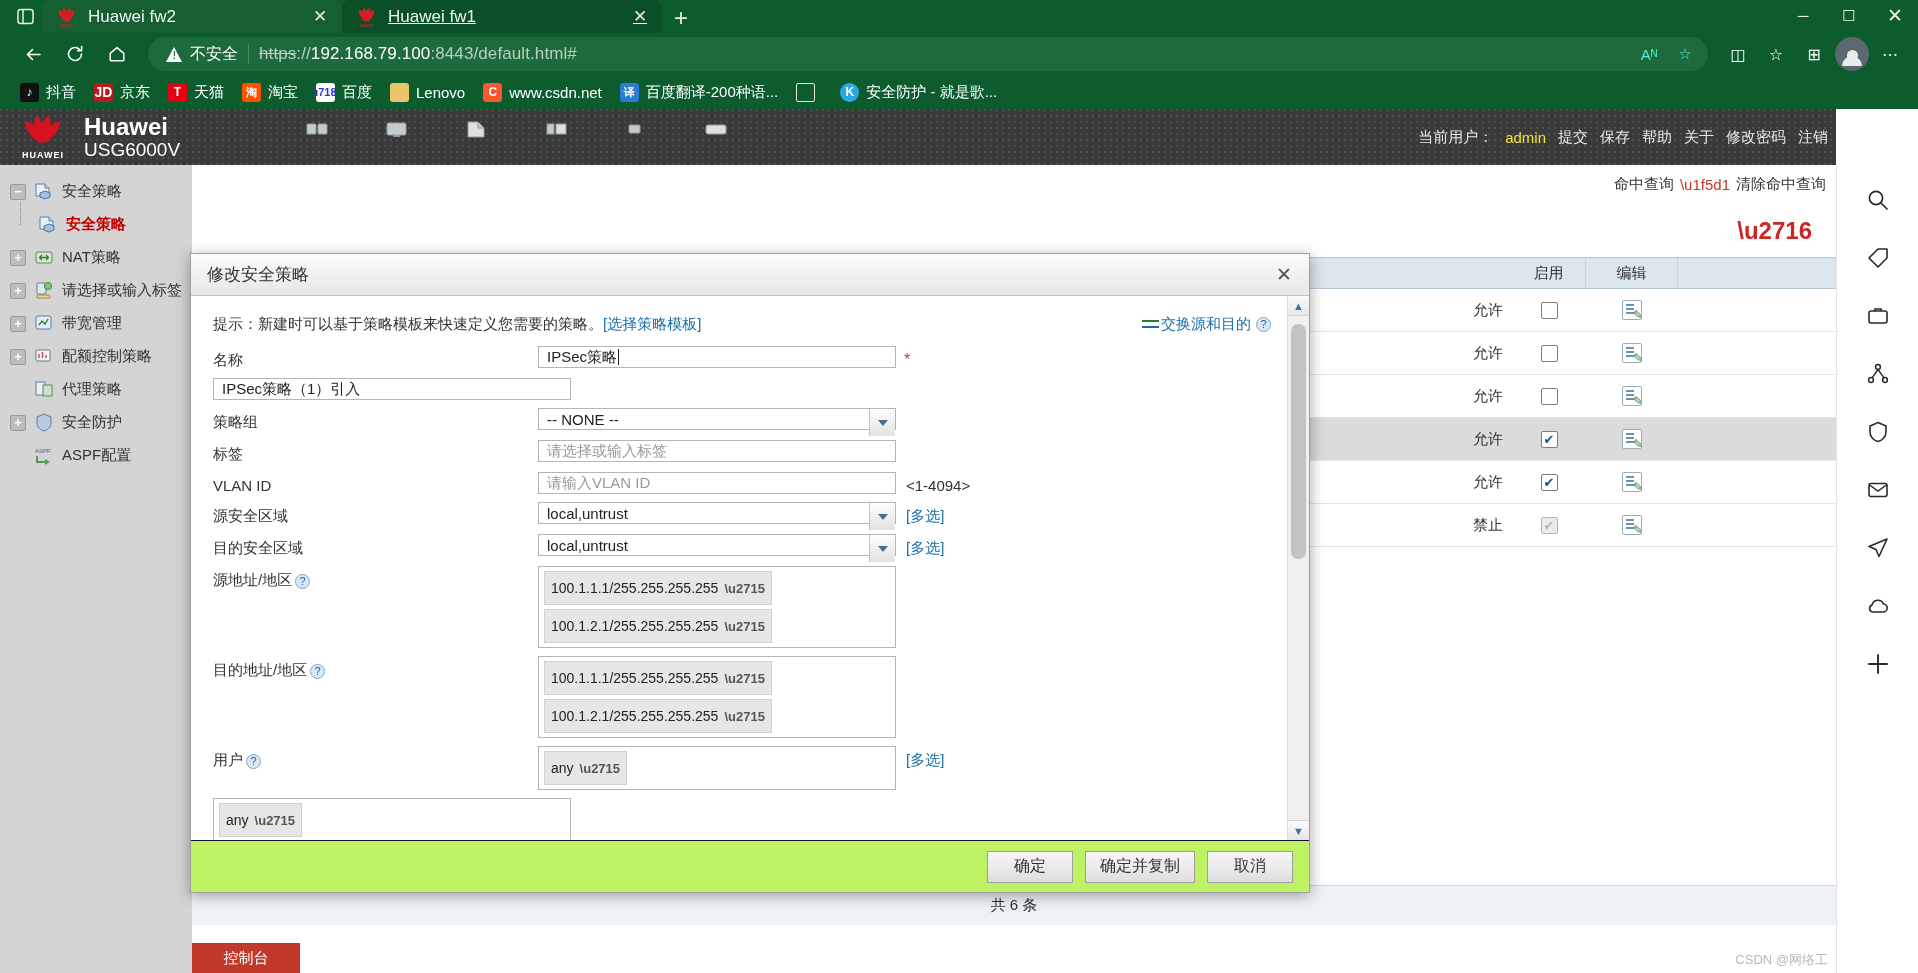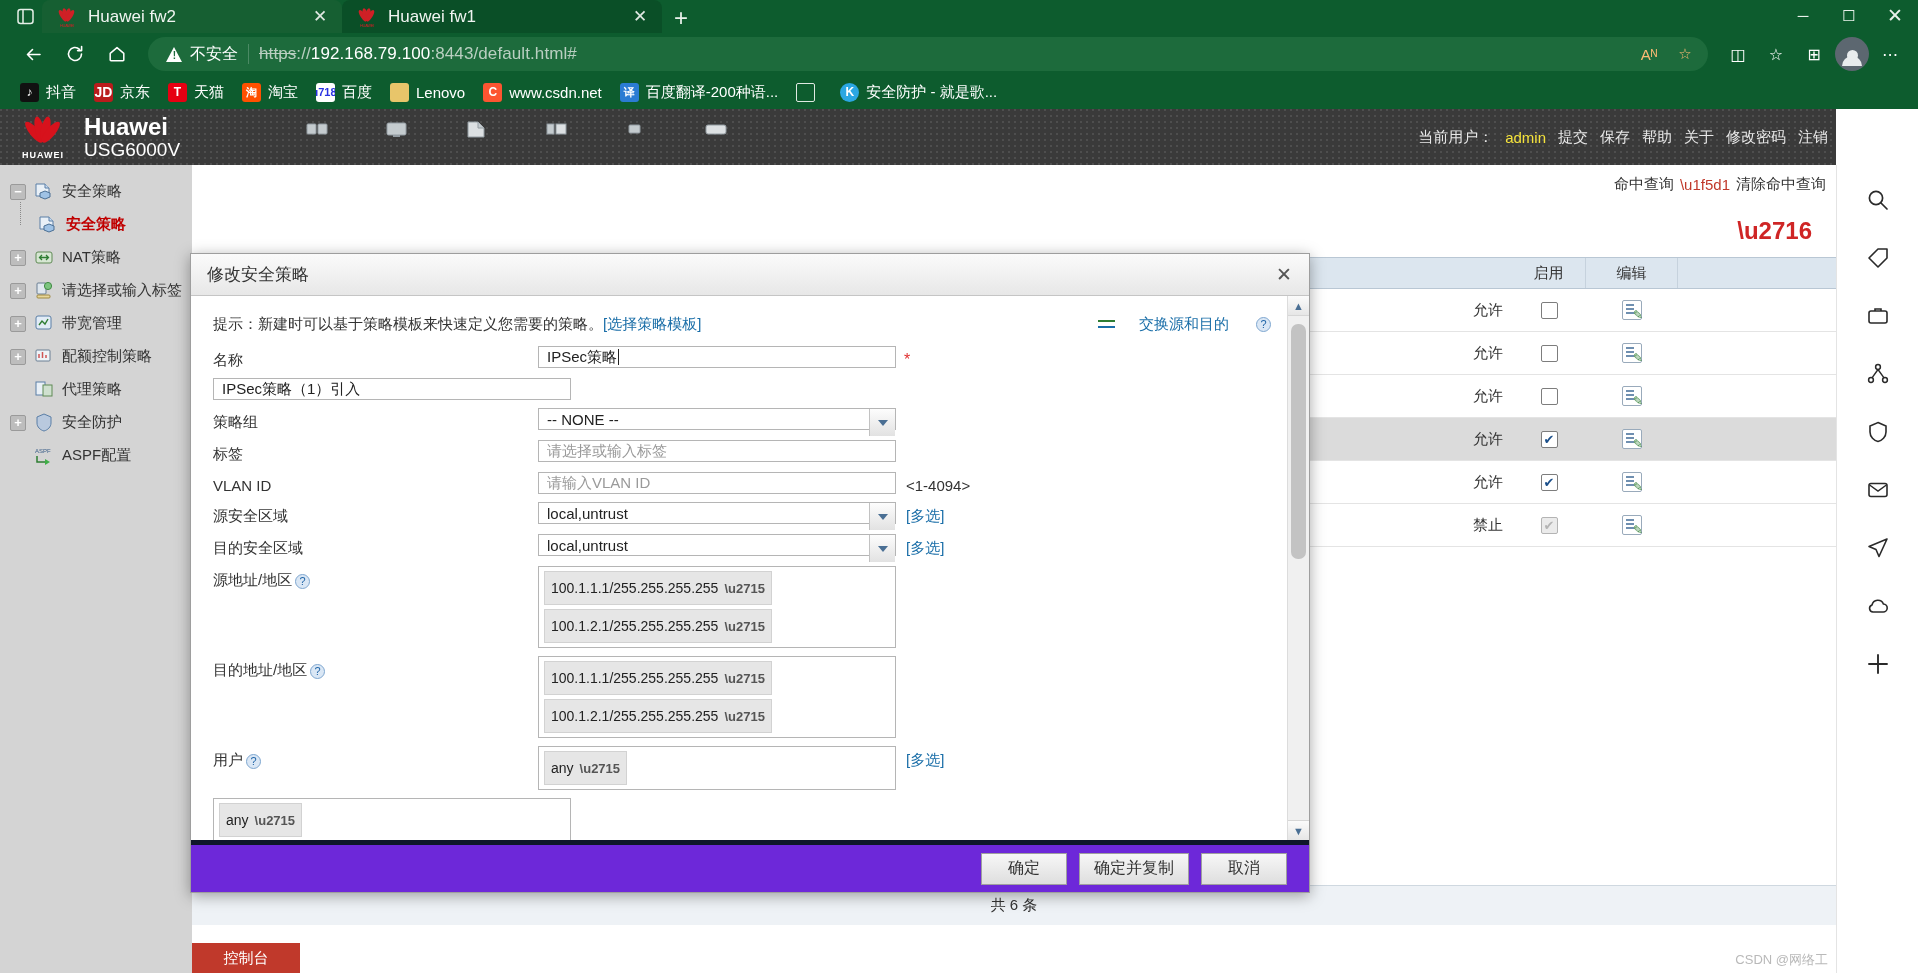--- a/index.html
+++ b/index.html
@@ -21,21 +21,21 @@
   .sidebar-toggle {
     width: 34px; height: 33px; display: flex; align-items: center; justify-content: center;
     color: #e6efe8;
   }
   .sidebar-toggle svg { display:block; }
   .tab {
     position: relative; height: 33px; display: flex; align-items: center;
     border-radius: 8px 8px 0 0; padding: 0 10px 0 14px; gap: 10px;
     font-size: 17px; color: #f0f4f1; min-width: 120px;
   }
-  .tab.inactive { background: #0a4f27; }
+  .tab.inactive { background: #0a4f27; text-decoration: underline; }
   .tab.active { background: #165f32; }
   .tab .favicon { width: 22px; height: 20px; flex: none; position: relative; }
   .tab .tab-title { white-space: nowrap; overflow: hidden; text-overflow: ellipsis; }
   .tab.tab2 { width: 300px; }
   .tab.tab1 { width: 320px; }
   .tab .tab-close {
     margin-left: auto; width: 24px; height: 24px; display:flex; align-items:center; justify-content:center;
     font-size: 17px; color: #dfe8e2; border-radius: 4px;
   }
   .newtab {
@@ -68,21 +68,21 @@
   .warn-tri::before{
     content:""; position:absolute; left:0; top:0;
     border-left:8.5px solid transparent; border-right:8.5px solid transparent; border-bottom:15px solid #fff;
   }
   .warn-tri::after{ content:"!"; position:absolute; left:0; right:0; top:2px; text-align:center; font-size:10px; color:#1d6b3c; font-weight:bold; line-height:13px;}
   .omnidiv { width:1px; height:20px; background:#4b8a64; }
   .url { font-size: 17px; color: #fff; white-space: nowrap; overflow:hidden; letter-spacing:0.1px; }
   .url .scheme { color: #b9cfc1; text-decoration: line-through; }
   .url .dim { color: #b9cfc1; }
   .omni-right { margin-left:auto; display:flex; align-items:center; gap:2px; }
-  .omni-right div { width:34px; height:30px; display:flex; align-items:center; justify-content:center; color:#fdba74; font-size:15px;}
+  .omni-right div { width:34px; height:30px; display:flex; align-items:center; justify-content:center; color:#5eead4; font-size:15px;}
   .navbar-right { display:flex; align-items:center; gap:2px; }
   .navbar-right .navbtn { width:36px; }
   .avatar-btn { width:34px;height:34px;border-radius:50%; background:#5c6770; display:flex;align-items:center;justify-content:center;}
   .avatar-btn .head{width:11px;height:11px;border-radius:50%;background:#e8eced;margin-bottom:-3px;}
   .avatar-btn .body{position:absolute;width:20px;height:10px;border-radius:10px 10px 0 0;background:#e8eced;margin-top:13px;}
 
   .bookmarks { height: 34px; display:flex; align-items:center; gap:2px; padding: 0 10px 0 12px; }
   .bm { display:flex; align-items:center; gap:7px; padding: 4px 8px; border-radius:5px; color:#fff; font-size:15px; white-space:nowrap;}
   .bm .bmico { width:19px; height:19px; border-radius:3px; flex:none; display:flex; align-items:center; justify-content:center; font-size:12px; font-weight:bold; color:#fff; overflow:hidden;}
 
@@ -174,21 +174,21 @@
   .modal-title {
     height:42px; background:linear-gradient(#fbfbfb,#e7e7e7); border-bottom:1px solid #c5c5c5;
     display:flex; align-items:center; padding:0 12px 0 16px; font-size:17px; color:#333;
   }
   .modal-close { margin-left:auto; width:26px; height:26px; display:flex; align-items:center; justify-content:center; font-size:19px; color:#555; }
   .modal-body { flex:1; position:relative; overflow:hidden; background:#fff; }
   .modal-scrollarea { position:absolute; left:0; top:0; right:22px; bottom:0; padding:14px 0 0 0; }
 
   .tiprow { display:flex; align-items:center; padding:0 16px 0 22px; height:28px; font-size:15px; color:#333;}
   .tiprow .lnk { color:#1a6ea8; }
-  .tiprow .swap { margin-left:auto; display:flex; align-items:center; gap:24px; color:#1a6ea8; font-size:15px; }
+  .tiprow .swap { margin-left:auto; display:flex; align-items:center; gap:2px; color:#1a6ea8; font-size:15px; }
   .swap-ico { width:17px; height:14px; position:relative; }
   .swap-ico .a1,.swap-ico .a2 { position:absolute; height:2px; background:#2e7d32; left:0; right:0;}
   .swap-ico .a1 { top:3px; } .swap-ico .a2 { top:9px; background:#1a6ea8;}
   .qmark { display:inline-flex; width:15px; height:15px; border-radius:50%; background:#dae7f5; border:1px solid #7fa7d0; color:#2166a8; font-size:11px; align-items:center; justify-content:center; margin-left:3px; vertical-align:middle; line-height:1;}
 
   .frow { display:flex; align-items:flex-start; padding:0 16px 0 22px; margin-top:8px; font-size:15px; color:#333; }
   .flabel { width:325px; flex:none; padding-top:5px; white-space:nowrap; }
   .flabel.indent { padding-left:28px; }
   .fctrl { width:358px; flex:none; }
   .fafter { padding-top:5px; padding-left:10px; white-space:nowrap; font-size:15px;}
@@ -215,22 +215,22 @@
     padding:16px 6px; font-size:14px; color:#222; height:23px;
   }
   .tag .x { color:#555; font-size:13px; font-weight:bold; }
 
   .modal-scrollbar { position:absolute; right:0; top:0; width:22px; bottom:0; background:#f0f0f0; border-left:1px solid #dcdcdc; }
   .sb-btn { height:20px; display:flex; align-items:center; justify-content:center; background:linear-gradient(#fbfbfb,#e6e6e6); border-bottom:1px solid #d6d6d6; color:#4a6f94; font-size:11px;}
   .sb-btn.bottom { position:absolute; bottom:0; left:0; right:0; border-bottom:none; border-top:1px solid #d6d6d6;}
   .sb-thumb { position:absolute; left:3px; right:3px; top:28px; height:235px; background:#c3c3c3; border-radius:7px; }
 
   .modal-footer {
-    height:52px; background:#6d28d9; border-top:5px solid #0f172a;
-    display:flex; align-items:center; justify-content:flex-end; gap:12px; padding-right:22px;
+    height:52px; background:#bef264; border-top:1px solid #0f172a;
+    display:flex; align-items:center; justify-content:flex-end; gap:12px; padding-right:16px;
   }
   .btn {
     min-width:86px; height:32px; padding:0 14px; border:1px solid #9f9f9f;
     background:linear-gradient(#f7f7f7,#dedede); font-size:16px; color:#333;
     display:flex; align-items:center; justify-content:center;
   }
 </style>
 </head>
 <body>
 

